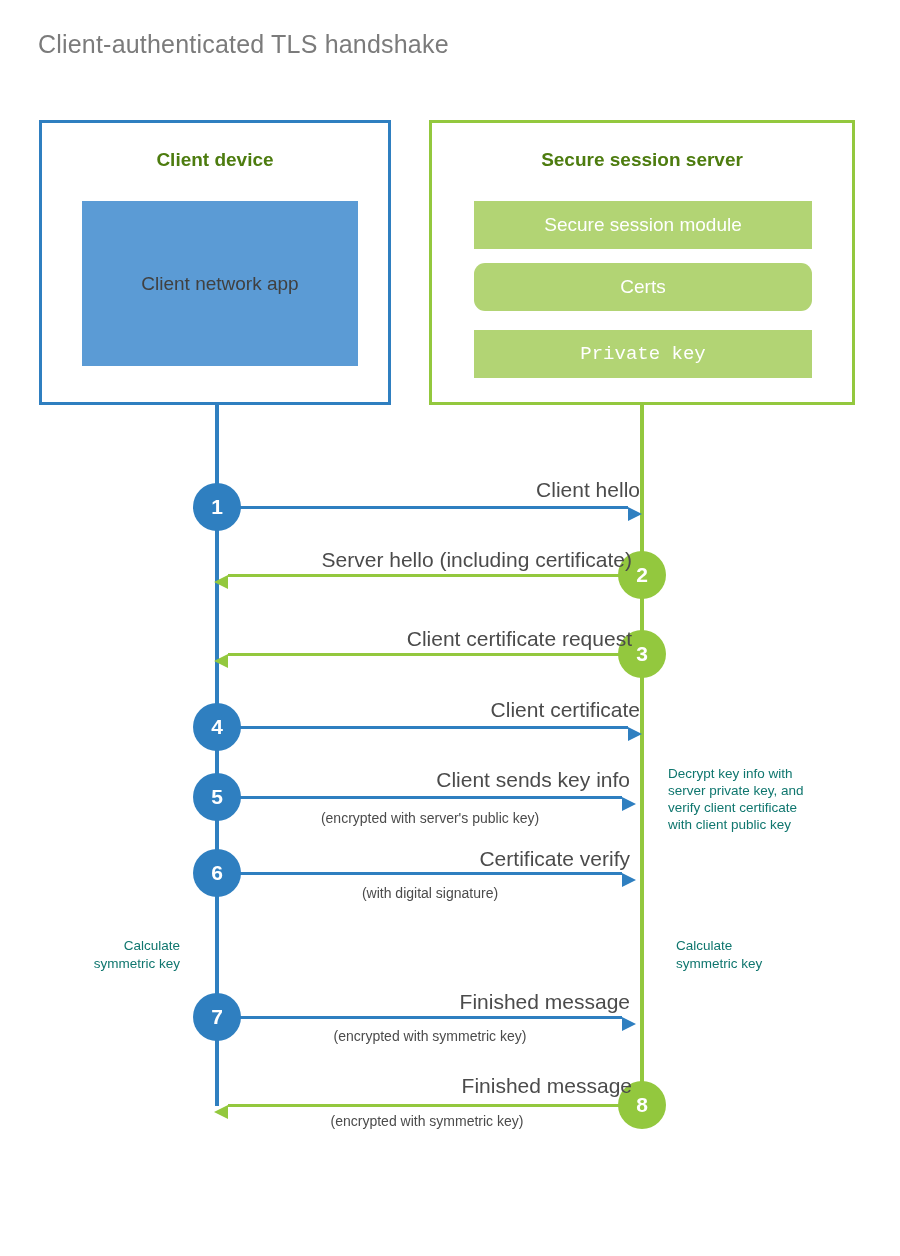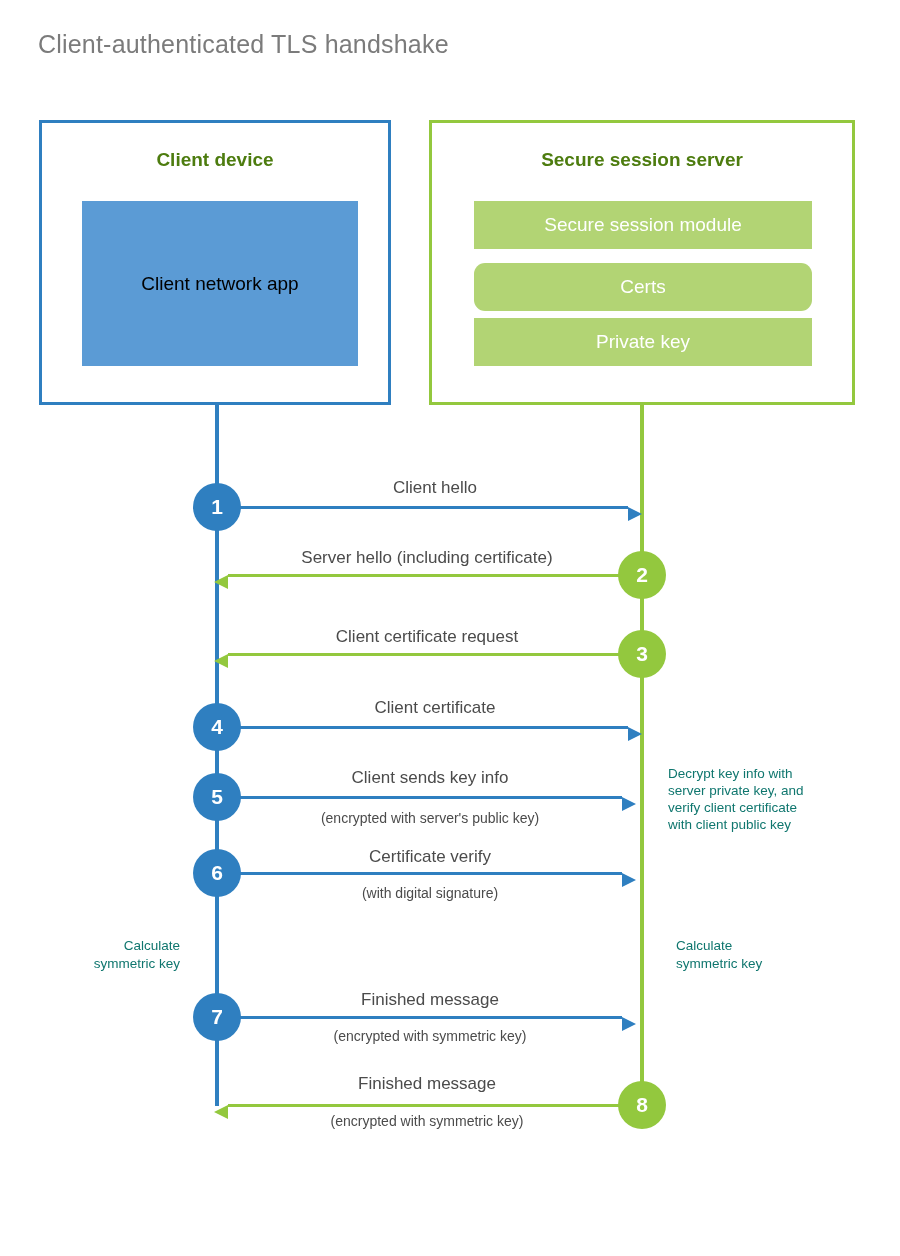--- a/index.html
+++ b/index.html
@@ -14,29 +14,29 @@
 
   
   .actor-box{position:absolute;background:#ffffff;box-sizing:border-box;}
   #client-box{left:39px;top:120px;width:352px;height:285px;border:3px solid #2f7fc0;}
   #server-box{left:429px;top:120px;width:426px;height:285px;border:3px solid #93c83e;}
 
   .actor-title{position:absolute;left:0;right:0;top:26px;text-align:center;
                font-size:19px;font-weight:bold;color:#4d7c0f;}
 
   #client-app{position:absolute;left:40px;top:78px;width:276px;height:165px;
-              background:#5b9bd5;color:#000000;font-size:19px;line-height:26px;
+              background:#5b9bd5;color:#404040;font-size:19px;line-height:26px;
               display:flex;align-items:center;justify-content:center;text-align:center;}
 
   .server-bar{position:absolute;left:42px;width:338px;height:48px;background:#b2d474;
               color:#ffffff;font-size:19px;display:flex;align-items:center;
               justify-content:center;text-align:center;}
   #bar-module{top:78px;}
   #bar-certs{top:140px;border-radius:11px;}
-  #bar-key{top:195px;}
+  #bar-key{top:207px;font-family:Liberation Mono, monospace;}
 
   
   .lifeline{position:absolute;width:4px;}
   #client-lifeline{left:215px;top:405px;height:701px;background:#2f7fc0;}
   #server-lifeline{left:640px;top:405px;height:700px;background:#93c83e;}
 
   
   .msg{position:absolute;left:0;width:900px;height:0;}
 
   .arrow-line{position:absolute;height:3px;}
@@ -47,21 +47,21 @@
               border-top:7.5px solid transparent;border-bottom:7.5px solid transparent;}
   .arrow-head.right.blue{border-left:14px solid #2f7fc0;}
   .arrow-head.left.green{border-right:14px solid #93c83e;}
 
   .step-circle{position:absolute;width:48px;height:48px;border-radius:50%;
                display:flex;align-items:center;justify-content:center;
                color:#ffffff;font-size:21px;font-weight:bold;}
   .step-circle.blue{background:#2f7fc0;}
   .step-circle.green{background:#93c83e;}
 
-  .msg-label{position:absolute;text-align:center;font-size:17px;color:#4b4b4b;
+  .msg-label{position:absolute;text-align:right;font-size:21px;color:#4b4b4b;
              white-space:nowrap;}
   .msg-sublabel{position:absolute;text-align:center;font-size:14px;color:#4b4b4b;
                 white-space:nowrap;}
 
   
   .side-note{position:absolute;font-size:13.5px;line-height:17px;color:#0f766e;}
   #note-decrypt{left:668px;top:765px;width:180px;text-align:left;}
   #note-calc-client{left:60px;top:937px;width:120px;text-align:right;line-height:18px;
                     font-size:13.5px;}
   #note-calc-server{left:676px;top:937px;width:150px;text-align:left;line-height:18px;

